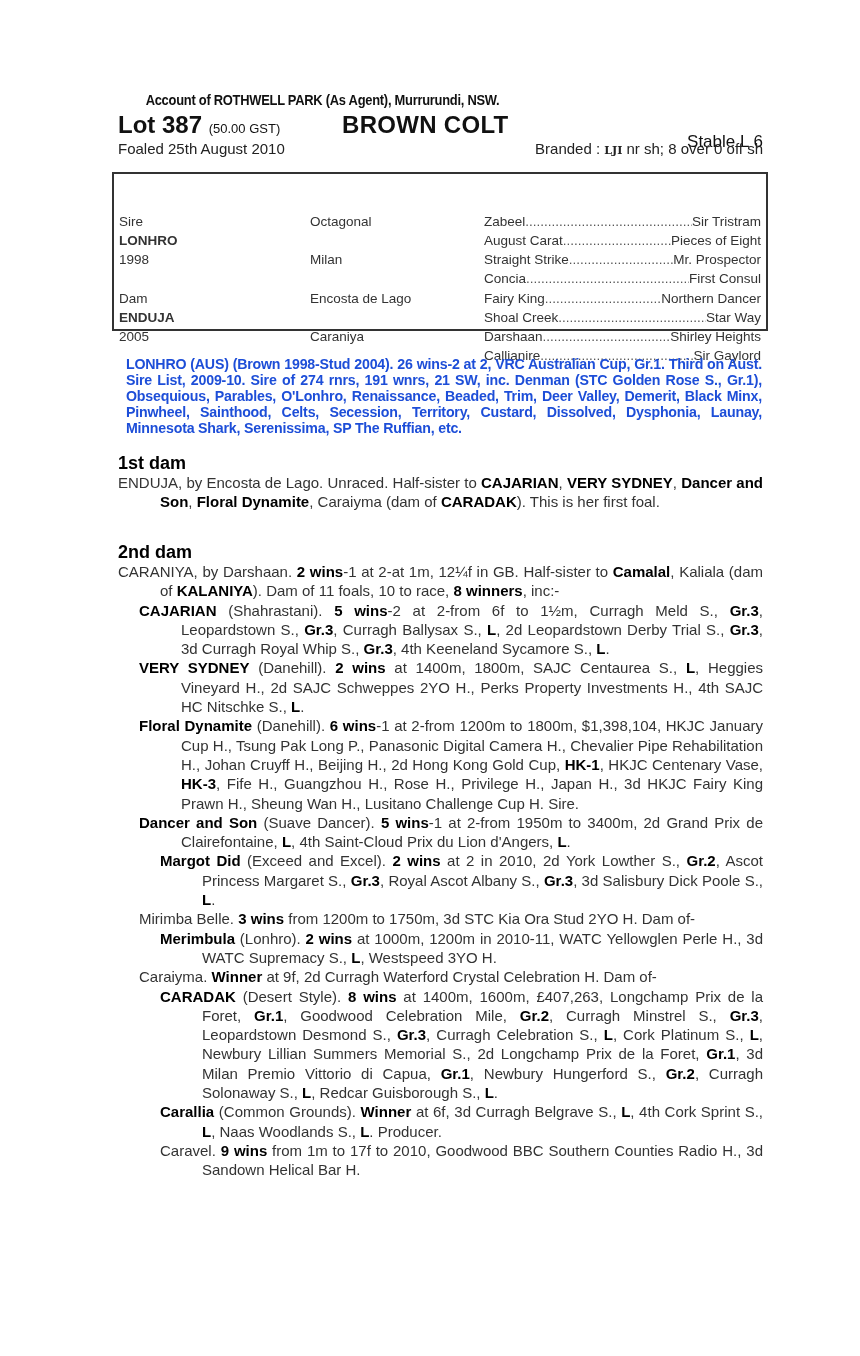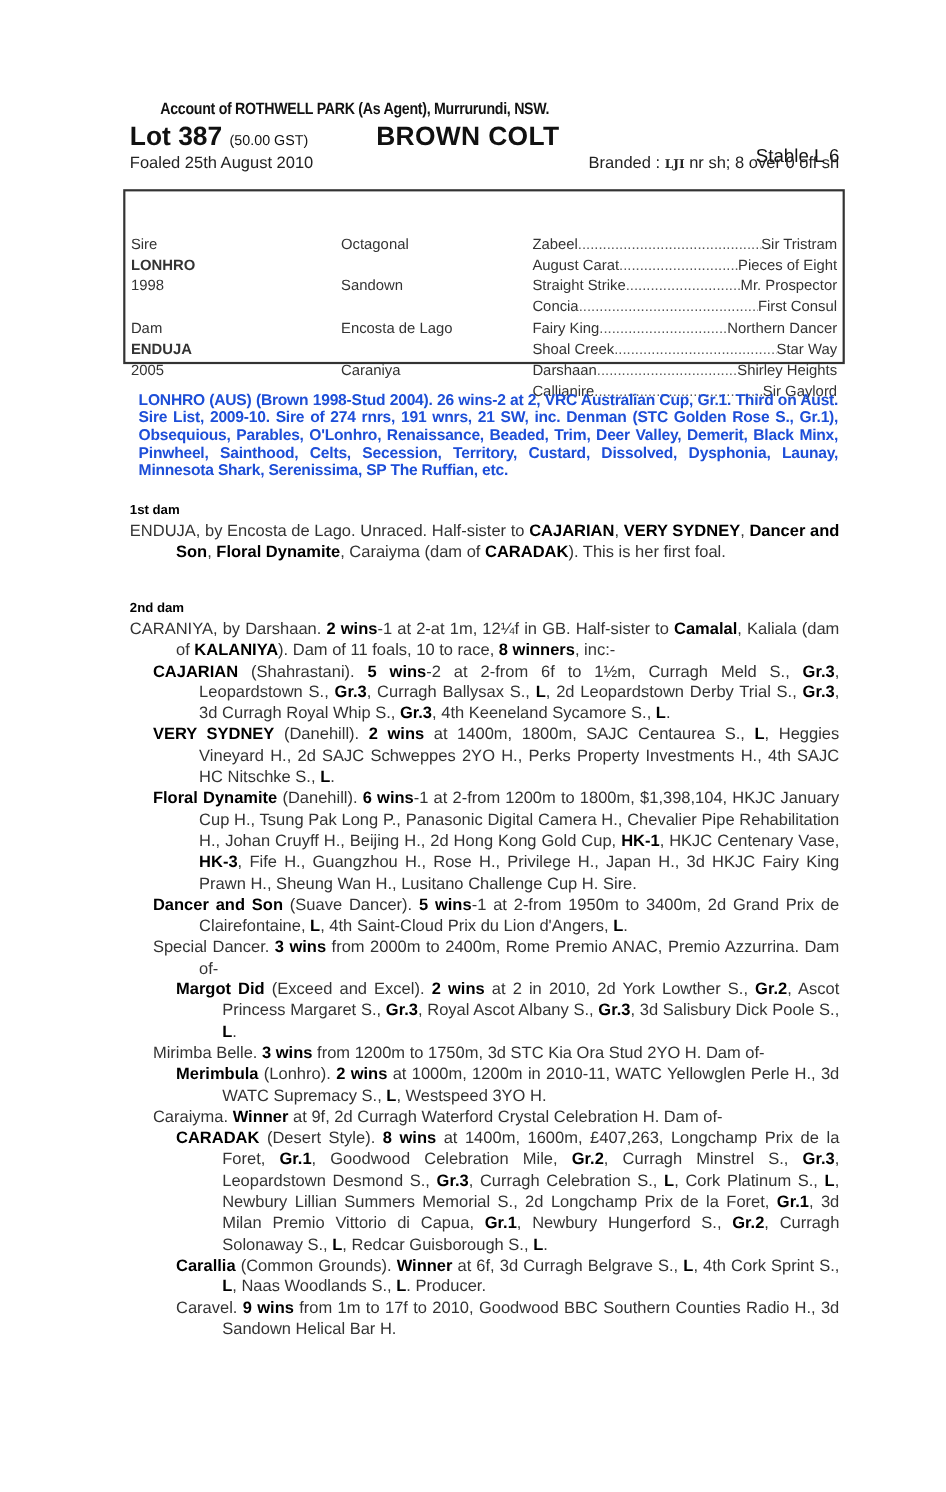--- a/index.html
+++ b/index.html
@@ -21,21 +21,21 @@
          border: 2px solid #333; box-sizing: content-box; }
   .ped .row { position: absolute; height: 19px; font-size: 13.5px; color: #333; line-height: 19px; margin-top: 37px; }
   .c1 { left: 5px; } .c2 { left: 196px; } .c3 { left: 370px; width: 277px; display: flex; }
   .c3 .l { white-space: nowrap; } .c3 .dots { flex: 1; overflow: hidden; white-space: nowrap; color: #555; }
   .c3 .r { white-space: nowrap; }
   .horse { font-weight: 900; font-size: 16px; color: #000; }
   .sirepara { position: absolute; left: 126px; top: 356px; width: 636px; font-weight: bold;
               font-size: 14.2px; line-height: 16px; text-align: justify; letter-spacing: -0.2px;
               color: #1d4ed8; }
   .sec { position: absolute; left: 118px; width: 645px; font-size: 15px; line-height: 19.3px; color: #333; }
-  .sec-title { font-weight: 900; font-size: 12px; color: #000; line-height: 20px; }
+  .sec-title { font-weight: 900; font-size: 18px; color: #000; line-height: 20px; }
   .p { text-align: justify; }
   .l0 { padding-left: 42px; text-indent: -42px; }
   .l1 { padding-left: 63px; text-indent: -42px; }
   .l2 { padding-left: 84px; text-indent: -42px; }
   b, .b { font-weight: 900; color: #000; }
 </style>
 </head>
 <body>
 
 <div>
@@ -54,21 +54,21 @@
 
   <div class="ped">
     <div class="row c1" style="top:1px">Sire</div>
     <div class="row c1 horse" style="top:20px">LONHRO</div>
     <div class="row c1" style="top:39px">1998</div>
     <div class="row c1" style="top:78px">Dam</div>
     <div class="row c1 horse" style="top:97px">ENDUJA</div>
     <div class="row c1" style="top:116px">2005</div>
 
     <div class="row c2" style="top:1px">Octagonal</div>
-    <div class="row c2" style="top:39px">Sandown</div>
+    <div class="row c2" style="top:39px">Milan</div>
     <div class="row c2" style="top:78px">Encosta de Lago</div>
     <div class="row c2" style="top:116px">Caraniya</div>
 
     <div class="row c3" style="top:1px">
         <span class="l">Zabeel</span>
         <span class="dots">........................................................................</span>
         <span class="r">Sir Tristram</span>
       </div>
     <div class="row c3" style="top:20px">
         <span class="l">August Carat</span>
@@ -119,21 +119,20 @@
     <div class="p l0"><span>CARANIYA, by Darshaan. </span><b>2 wins</b><span>-1 at 2-at 1m, 12¼f in GB. Half-sister to </span><b>Camalal</b><span>, Kaliala (dam of </span><b>KALANIYA</b><span>). Dam of 11 foals, 10 to race, </span><b>8 winners</b><span>, inc:-</span></div>
 
     <div class="p l1"><b>CAJARIAN</b><span> (Shahrastani). </span><b>5 wins</b><span>-2 at 2-from 6f to 1½m, Curragh Meld S., </span><b>Gr.3</b><span>, Leopardstown S., </span><b>Gr.3</b><span>, Curragh Ballysax S., </span><b>L</b><span>, 2d Leopardstown Derby Trial S., </span><b>Gr.3</b><span>, 3d Curragh Royal Whip S., </span><b>Gr.3</b><span>, 4th Keeneland Sycamore S., </span><b>L</b><span>.</span></div>
 
     <div class="p l1"><b>VERY SYDNEY</b><span> (Danehill). </span><b>2 wins</b><span> at 1400m, 1800m, SAJC Centaurea S., </span><b>L</b><span>, Heggies Vineyard H., 2d SAJC Schweppes 2YO H., Perks Property Investments H., 4th SAJC HC Nitschke S., </span><b>L</b><span>.</span></div>
 
     <div class="p l1"><b>Floral Dynamite</b><span> (Danehill). </span><b>6 wins</b><span>-1 at 2-from 1200m to 1800m, $1,398,104, HKJC January Cup H., Tsung Pak Long P., Panasonic Digital Camera H., Chevalier Pipe Rehabilitation H., Johan Cruyff H., Beijing H., 2d Hong Kong Gold Cup, </span><b>HK-1</b><span>, HKJC Centenary Vase, </span><b>HK-3</b><span>, Fife H., Guangzhou H., Rose H., Privilege H., Japan H., 3d HKJC Fairy King Prawn H., Sheung Wan H., Lusitano Challenge Cup H. Sire.</span></div>
 
     <div class="p l1"><b>Dancer and Son</b><span> (Suave Dancer). </span><b>5 wins</b><span>-1 at 2-from 1950m to 3400m, 2d Grand Prix de Clairefontaine, </span><b>L</b><span>, 4th Saint-Cloud Prix du Lion d'Angers, </span><b>L</b><span>.</span></div>
 
-    <div class="p l1"><span>Special Dancer. </span><b>3 wins</b><span> from 2000m to 2400m, Rome Premio ANAC, Premio Azzurrina. Dam of-</span></div>
 
     <div class="p l2"><b>Margot Did</b><span> (Exceed and Excel). </span><b>2 wins</b><span> at 2 in 2010, 2d York Lowther S., </span><b>Gr.2</b><span>, Ascot Princess Margaret S., </span><b>Gr.3</b><span>, Royal Ascot Albany S., </span><b>Gr.3</b><span>, 3d Salisbury Dick Poole S., </span><b>L</b><span>.</span></div>
 
     <div class="p l1"><span>Mirimba Belle. </span><b>3 wins</b><span> from 1200m to 1750m, 3d STC Kia Ora Stud 2YO H. Dam of-</span></div>
 
     <div class="p l2"><b>Merimbula</b><span> (Lonhro). </span><b>2 wins</b><span> at 1000m, 1200m in 2010-11, WATC Yellowglen Perle H., 3d WATC Supremacy S., </span><b>L</b><span>, Westspeed 3YO H.</span></div>
 
     <div class="p l1"><span>Caraiyma. </span><b>Winner</b><span> at 9f, 2d Curragh Waterford Crystal Celebration H. Dam of-</span></div>
 
     <div class="p l2"><b>CARADAK</b><span> (Desert Style). </span><b>8 wins</b><span> at 1400m, 1600m, £407,263, Longchamp Prix de la Foret, </span><b>Gr.1</b><span>, Goodwood Celebration Mile, </span><b>Gr.2</b><span>, Curragh Minstrel S., </span><b>Gr.3</b><span>, Leopardstown Desmond S., </span><b>Gr.3</b><span>, Curragh Celebration S., </span><b>L</b><span>, Cork Platinum S., </span><b>L</b><span>, Newbury Lillian Summers Memorial S., 2d Longchamp Prix de la Foret, </span><b>Gr.1</b><span>, 3d Milan Premio Vittorio di Capua, </span><b>Gr.1</b><span>, Newbury Hungerford S., </span><b>Gr.2</b><span>, Curragh Solonaway S., </span><b>L</b><span>, Redcar Guisborough S., </span><b>L</b><span>.</span></div>

